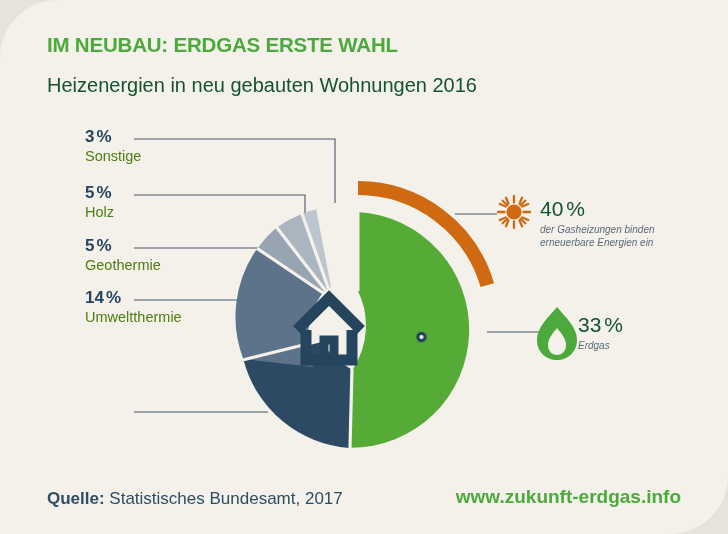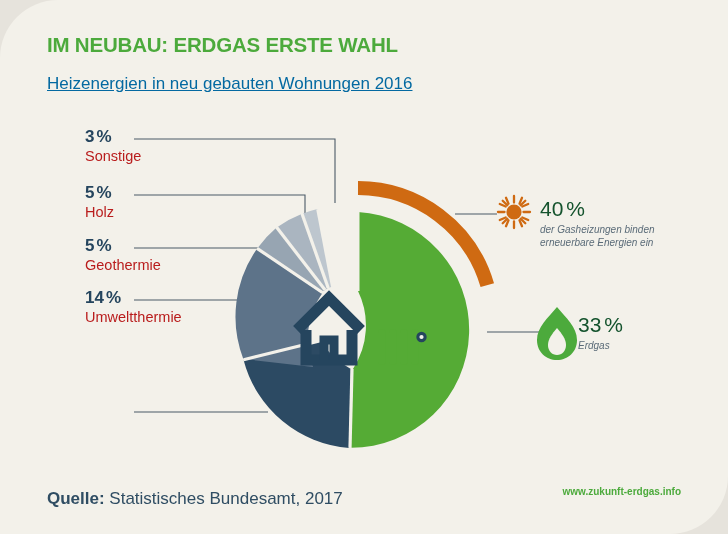--- a/index.html
+++ b/index.html
@@ -22,35 +22,34 @@
   #title{
     position:absolute;left:47px;top:33px;
     font-size:20.5px;font-weight:bold;
     letter-spacing:-0.2px;
     color:#4caa3c;
     text-transform:uppercase;
     white-space:nowrap;
   }
   #subtitle{
     position:absolute;left:47px;top:74px;
-    font-size:17px;font-weight:normal;
-    color:#0369a1;
+    font-size:20px;font-weight:normal;
+    color:#14532d;
     white-space:nowrap;
-    text-decoration:underline;
   }
 
   
   .left-label{position:absolute;text-align:left;}
   .left-label .pct{
     font-size:17px;font-weight:bold;color:#25455e;
     white-space:nowrap;line-height:1.05;
   }
   .left-label .pct .sym{font-weight:bold;margin-left:2px;}
   .left-label .nm{
-    font-size:14.5px;color:#b91c1c;white-space:nowrap;
+    font-size:14.5px;color:#4d7c0f;white-space:nowrap;
     margin-top:3px;line-height:1.1;
   }
 
   
   .right-label{position:absolute;}
   .right-label .pct{
     font-size:21px;font-weight:normal;color:#14532d;
     white-space:nowrap;line-height:1.05;
   }
   .right-label .pct .sym{margin-left:3px;}
@@ -61,21 +60,21 @@
 
   
   #source{
     position:absolute;left:47px;top:489px;
     font-size:17px;color:#2f4d63;white-space:nowrap;
   }
   #source b{font-weight:bold;}
   #source span.txt{font-weight:normal;}
   #weburl{
     position:absolute;right:47px;top:486px;
-    font-size:10px;font-weight:bold;color:#4caa3c;
+    font-size:19px;font-weight:bold;color:#4caa3c;
     white-space:nowrap;
   }
 
   
   #chart{position:absolute;left:0;top:0;}
   .leader{stroke:#4a5a66;stroke-width:1.1;fill:none;}
 </style>
 </head>
 <body>
 

